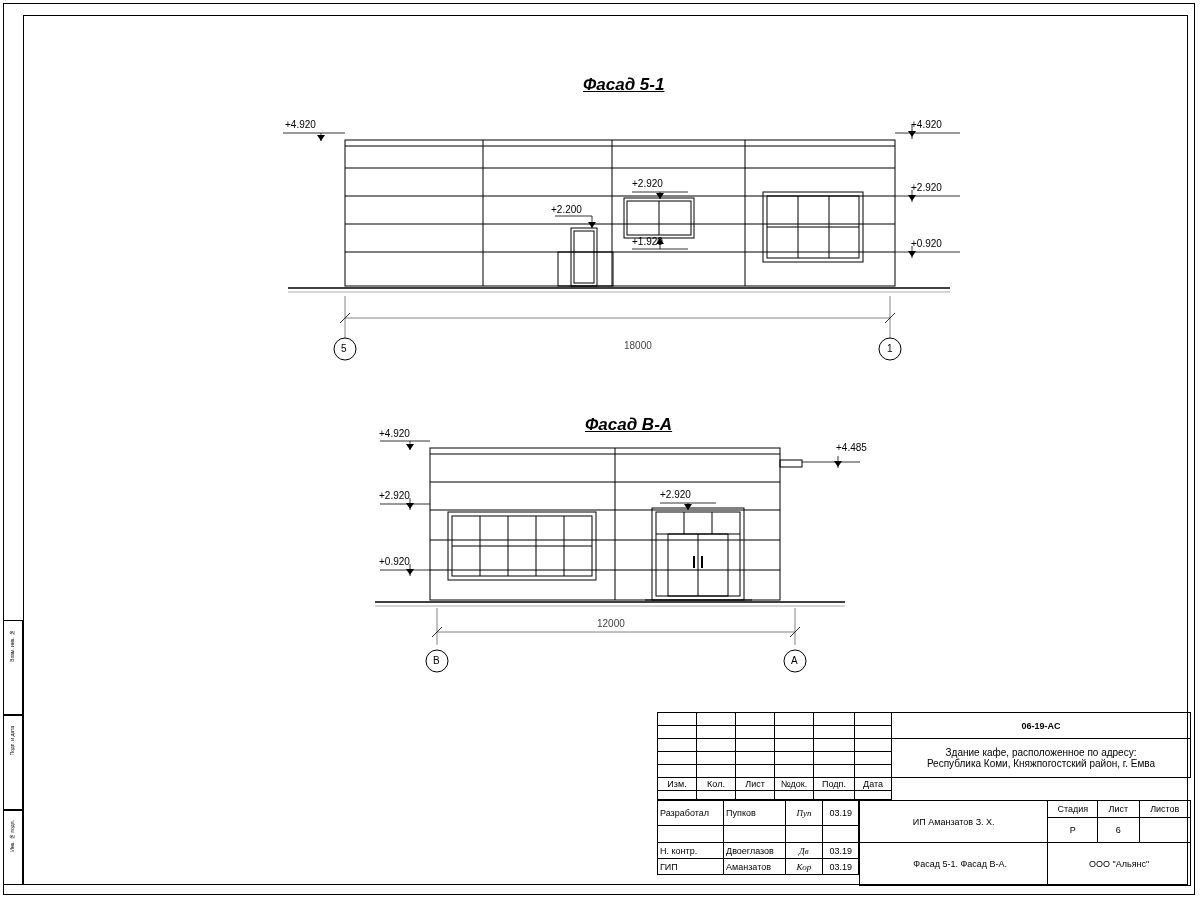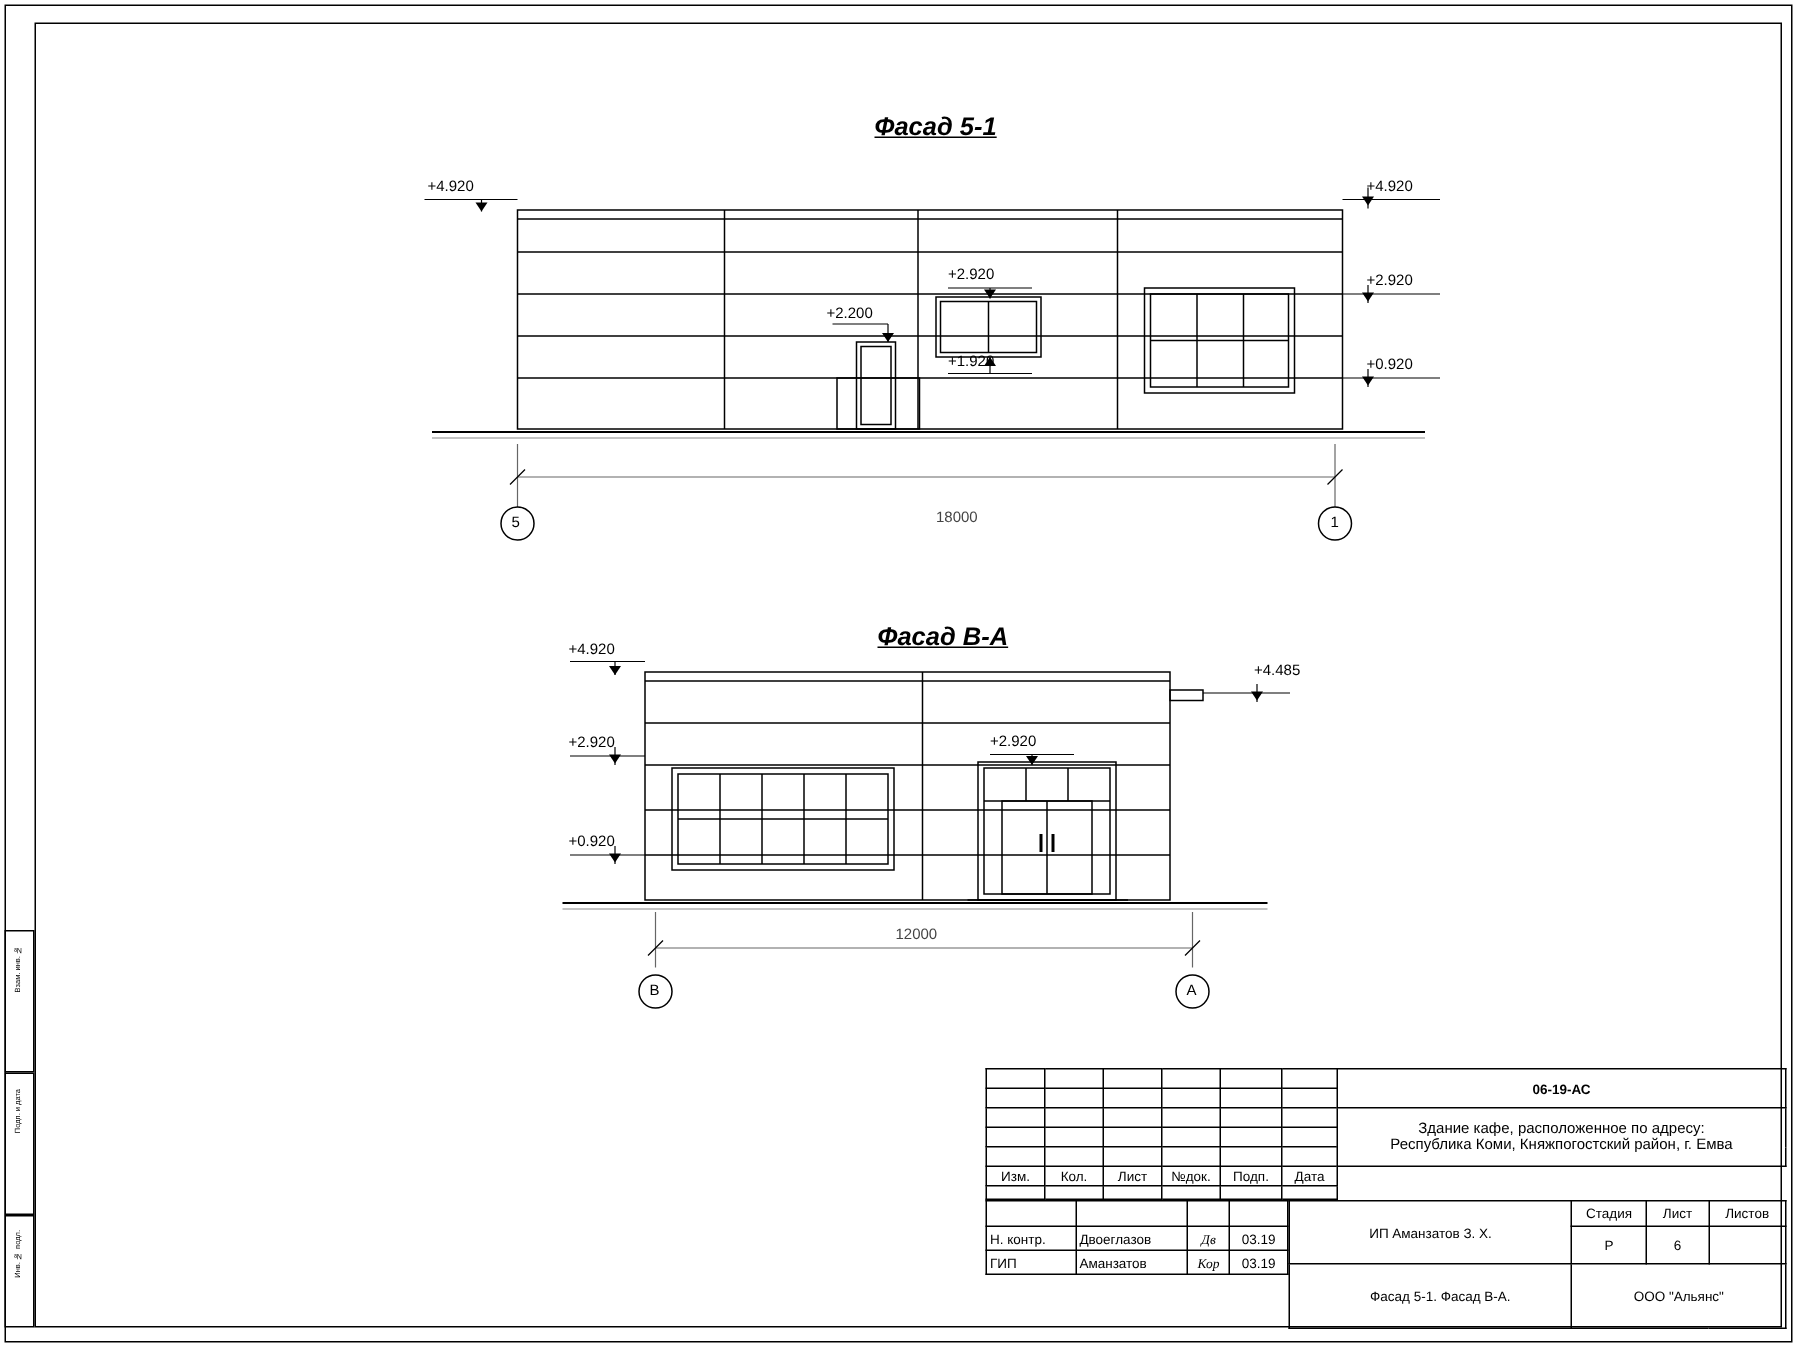--- a/index.html
+++ b/index.html
@@ -280,20 +280,26 @@
           <td style="border-top:none;"></td>
       <td style="border-top:none;"></td>
           <td style="border-top:none;"></td>
           <td style="border-top:none;"></td>
     </tr>
   </tbody>
     </table>
 
   <table class="tb" style="left:657px;top:800px;width:202px;">
     <tbody>
+        <tr>
+      <td class="l f8" style="width:66px;height:22px;">Разработал</td>
+      <td class="l f8" style="width:60px;">Пупков</td>
+      <td class="sig" style="width:40px;">Пуп</td>
+      <td class="f8" style="width:34px;">03.19</td>
+    </tr>
     <tr>
           <td style="height:14px;"></td>
           <td></td>
           <td></td>
           <td></td>
         </tr>
     <tr>
       <td class="l f8" style="height:13px;">Н. контр.</td>
       <td class="l f8">Двоеглазов</td>
       <td class="sig">Дв</td>

